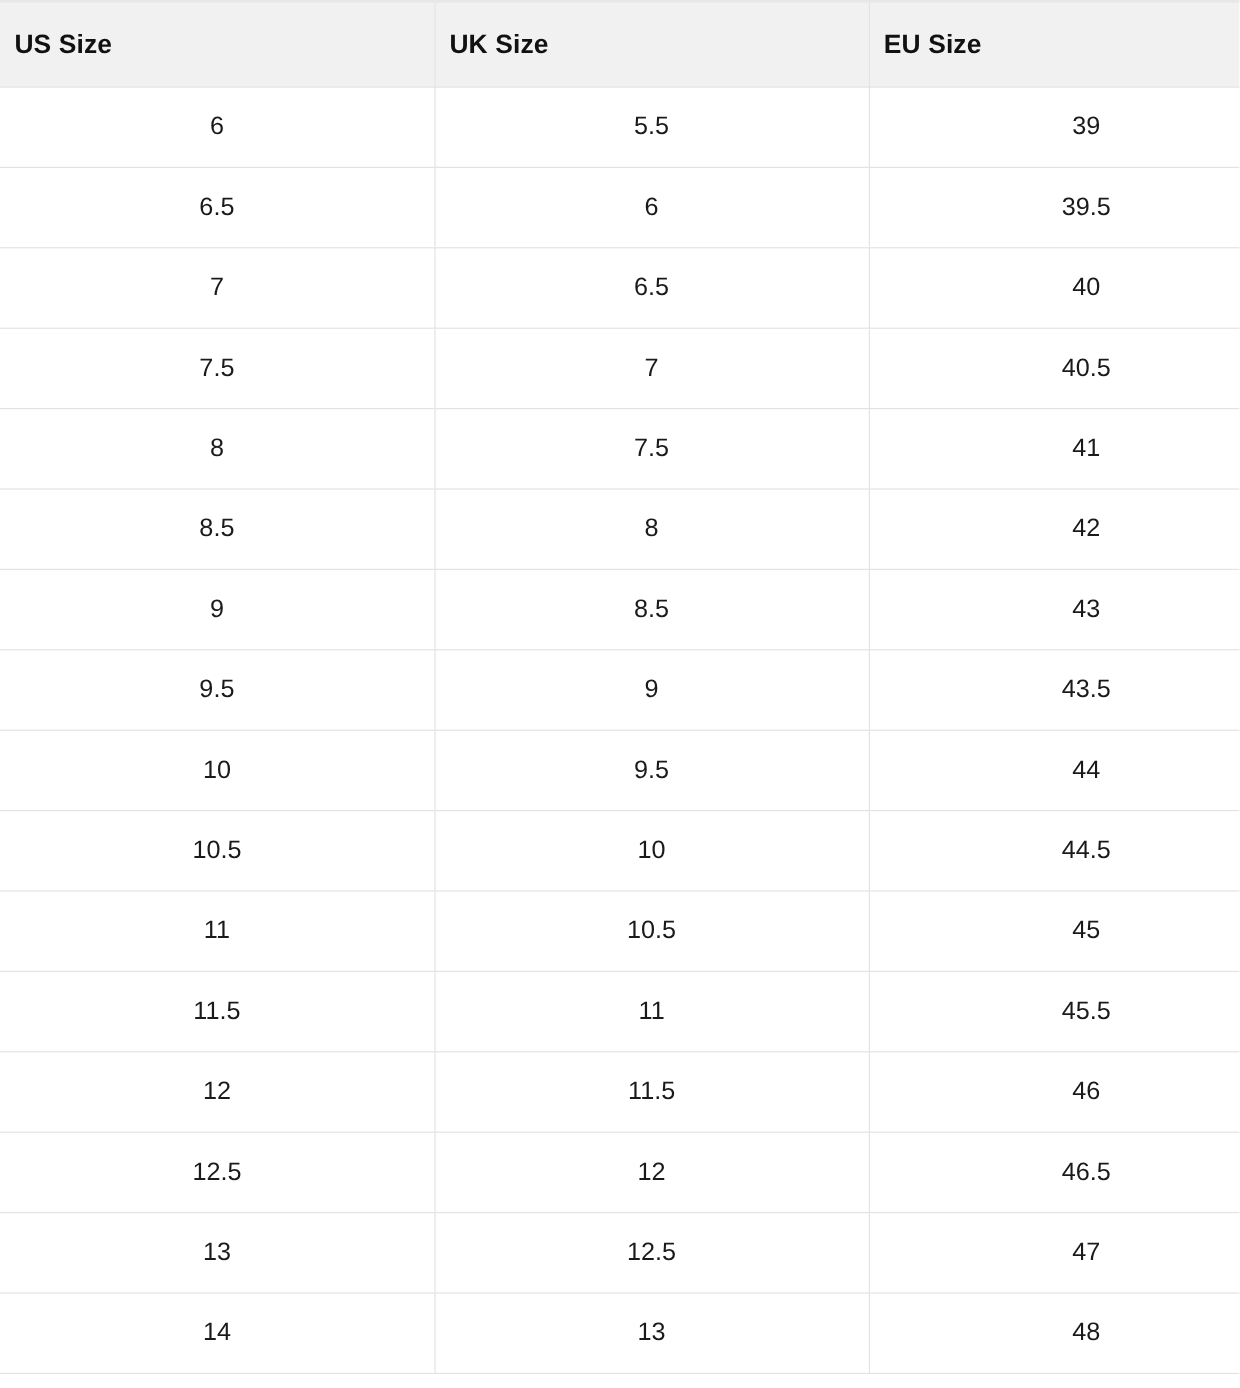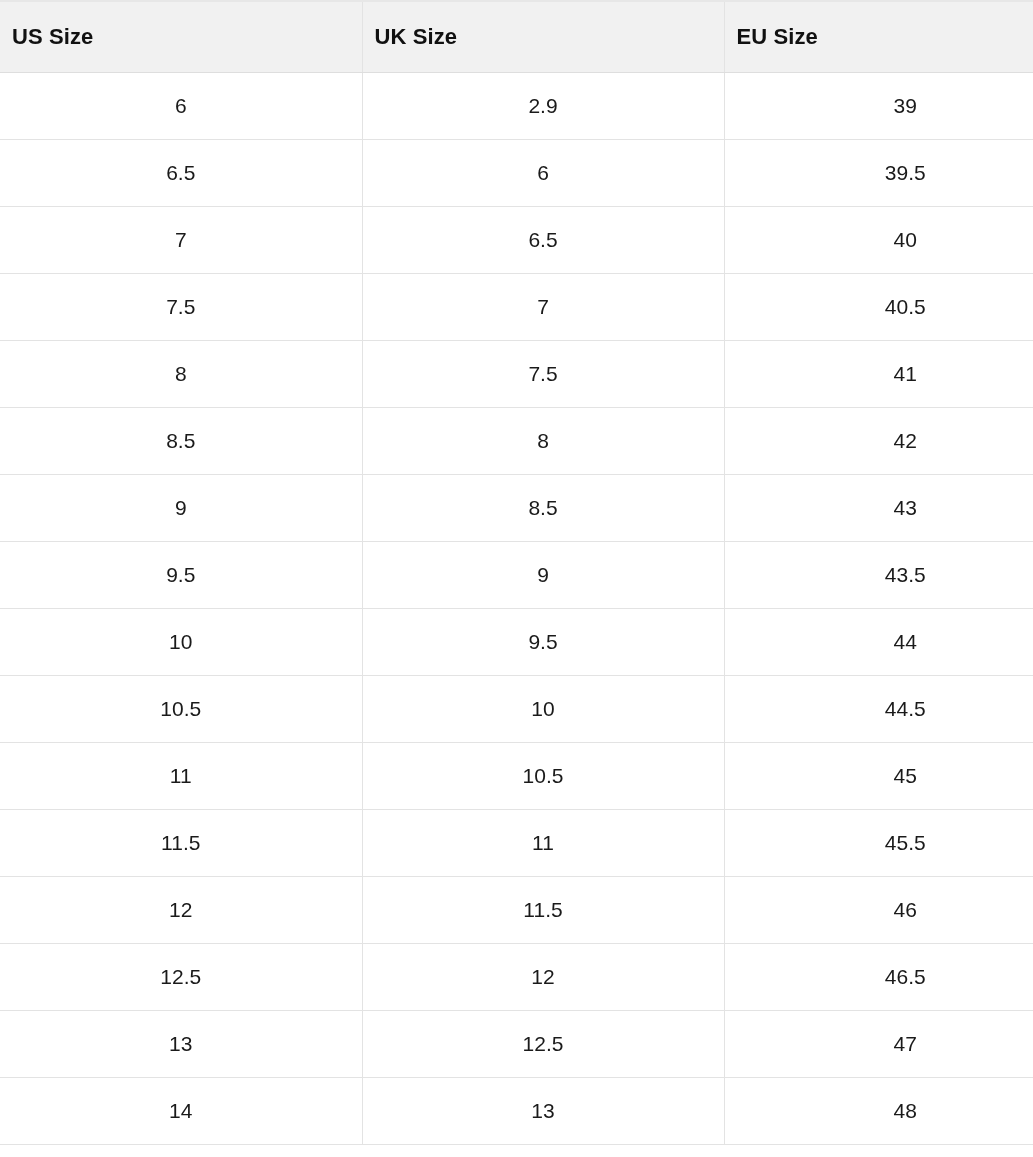--- a/index.html
+++ b/index.html
@@ -83,21 +83,21 @@
     <thead>
       <tr>
         <th>US Size</th>
         <th>UK Size</th>
         <th>EU Size</th>
       </tr>
     </thead>
     <tbody>
       <tr>
         <td>6</td>
-        <td>2.9</td>
+        <td>5.5</td>
         <td>39</td>
       </tr>
       <tr>
         <td>6.5</td>
         <td>6</td>
         <td>39.5</td>
       </tr>
       <tr>
         <td>7</td>
         <td>6.5</td>

